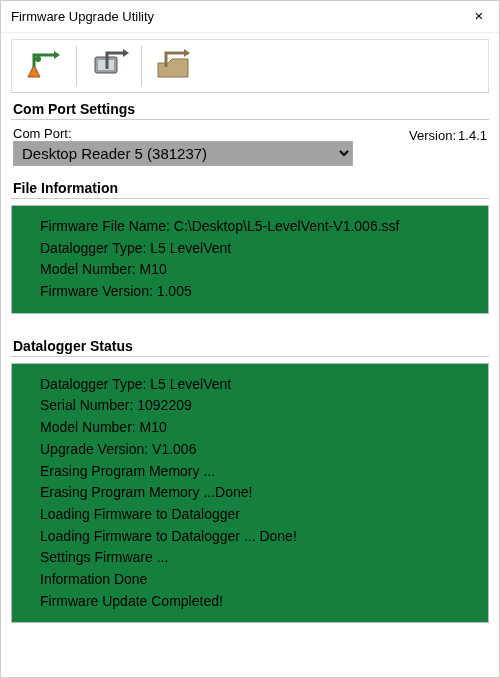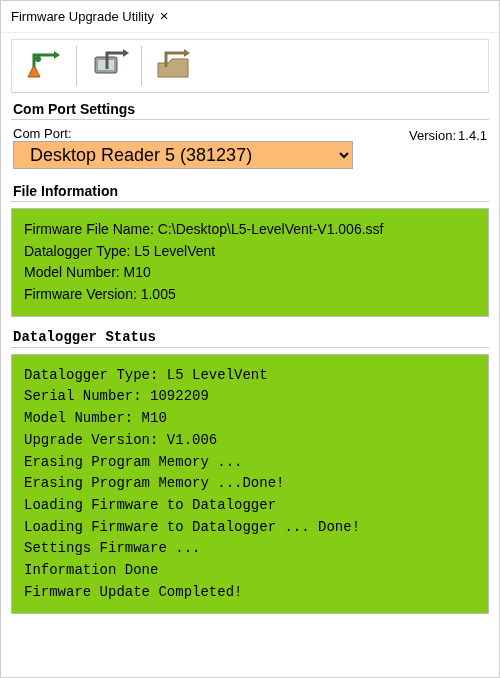--- a/index.html
+++ b/index.html
@@ -15,20 +15,21 @@
     height: 678px;
     border: 1px solid #ccc;
     background: #fff;
     display: flex;
     flex-direction: column;
   }
   .titlebar {
     height: 32px;
     display: flex;
     align-items: center;
+    justify-content: space-between;
     padding: 0 10px;
     border-bottom: 1px solid #eee;
   }
   .title {
     font-size: 13px;
   }
   .close-btn {
     width: 20px;
     height: 20px;
     text-align: center;
@@ -87,44 +88,44 @@
   .comport-left {
     flex: 1;
   }
   .label {
     font-size: 13px;
     margin-bottom: 0;
   }
   .select {
     width: 100%;
     max-width: 340px;
-    font-size: 18px;
-    padding: 2px 12px;
+    font-size: 15px;
+    padding: 2px 4px;
     border: 1px solid #aaa;
-    background: #fdba74;
+    background: #a3a3a3;
   }
   .version {
     font-size: 13px;
     white-space: nowrap;
     padding-top: 2px;
   }
   .ver-lbl { font-weight: normal; margin-left: 20px; }
   .ver-val { margin-left: 2px; }
   .box {
     border: 1px solid #bbb;
-    padding: 10px 12px;
-    background: #84cc16;
+    padding: 10px 28px;
+    background: #15803d;
     font-size: 14px;
     line-height: 1.55;
   }
   .status-box {
     min-height: 240px;
   }
   .fi-group { margin-top: 4px; }
-  .status-group { margin-top: 2px; font-family: Liberation Mono, monospace; }
+  .status-group { margin-top: 14px; }
   .spacer-hr {
     border: none;
     border-top: 1px solid #ccc;
     margin-top: auto;
   }
   svg { display: block; }
 </style>
 </head>
 <body>
 

